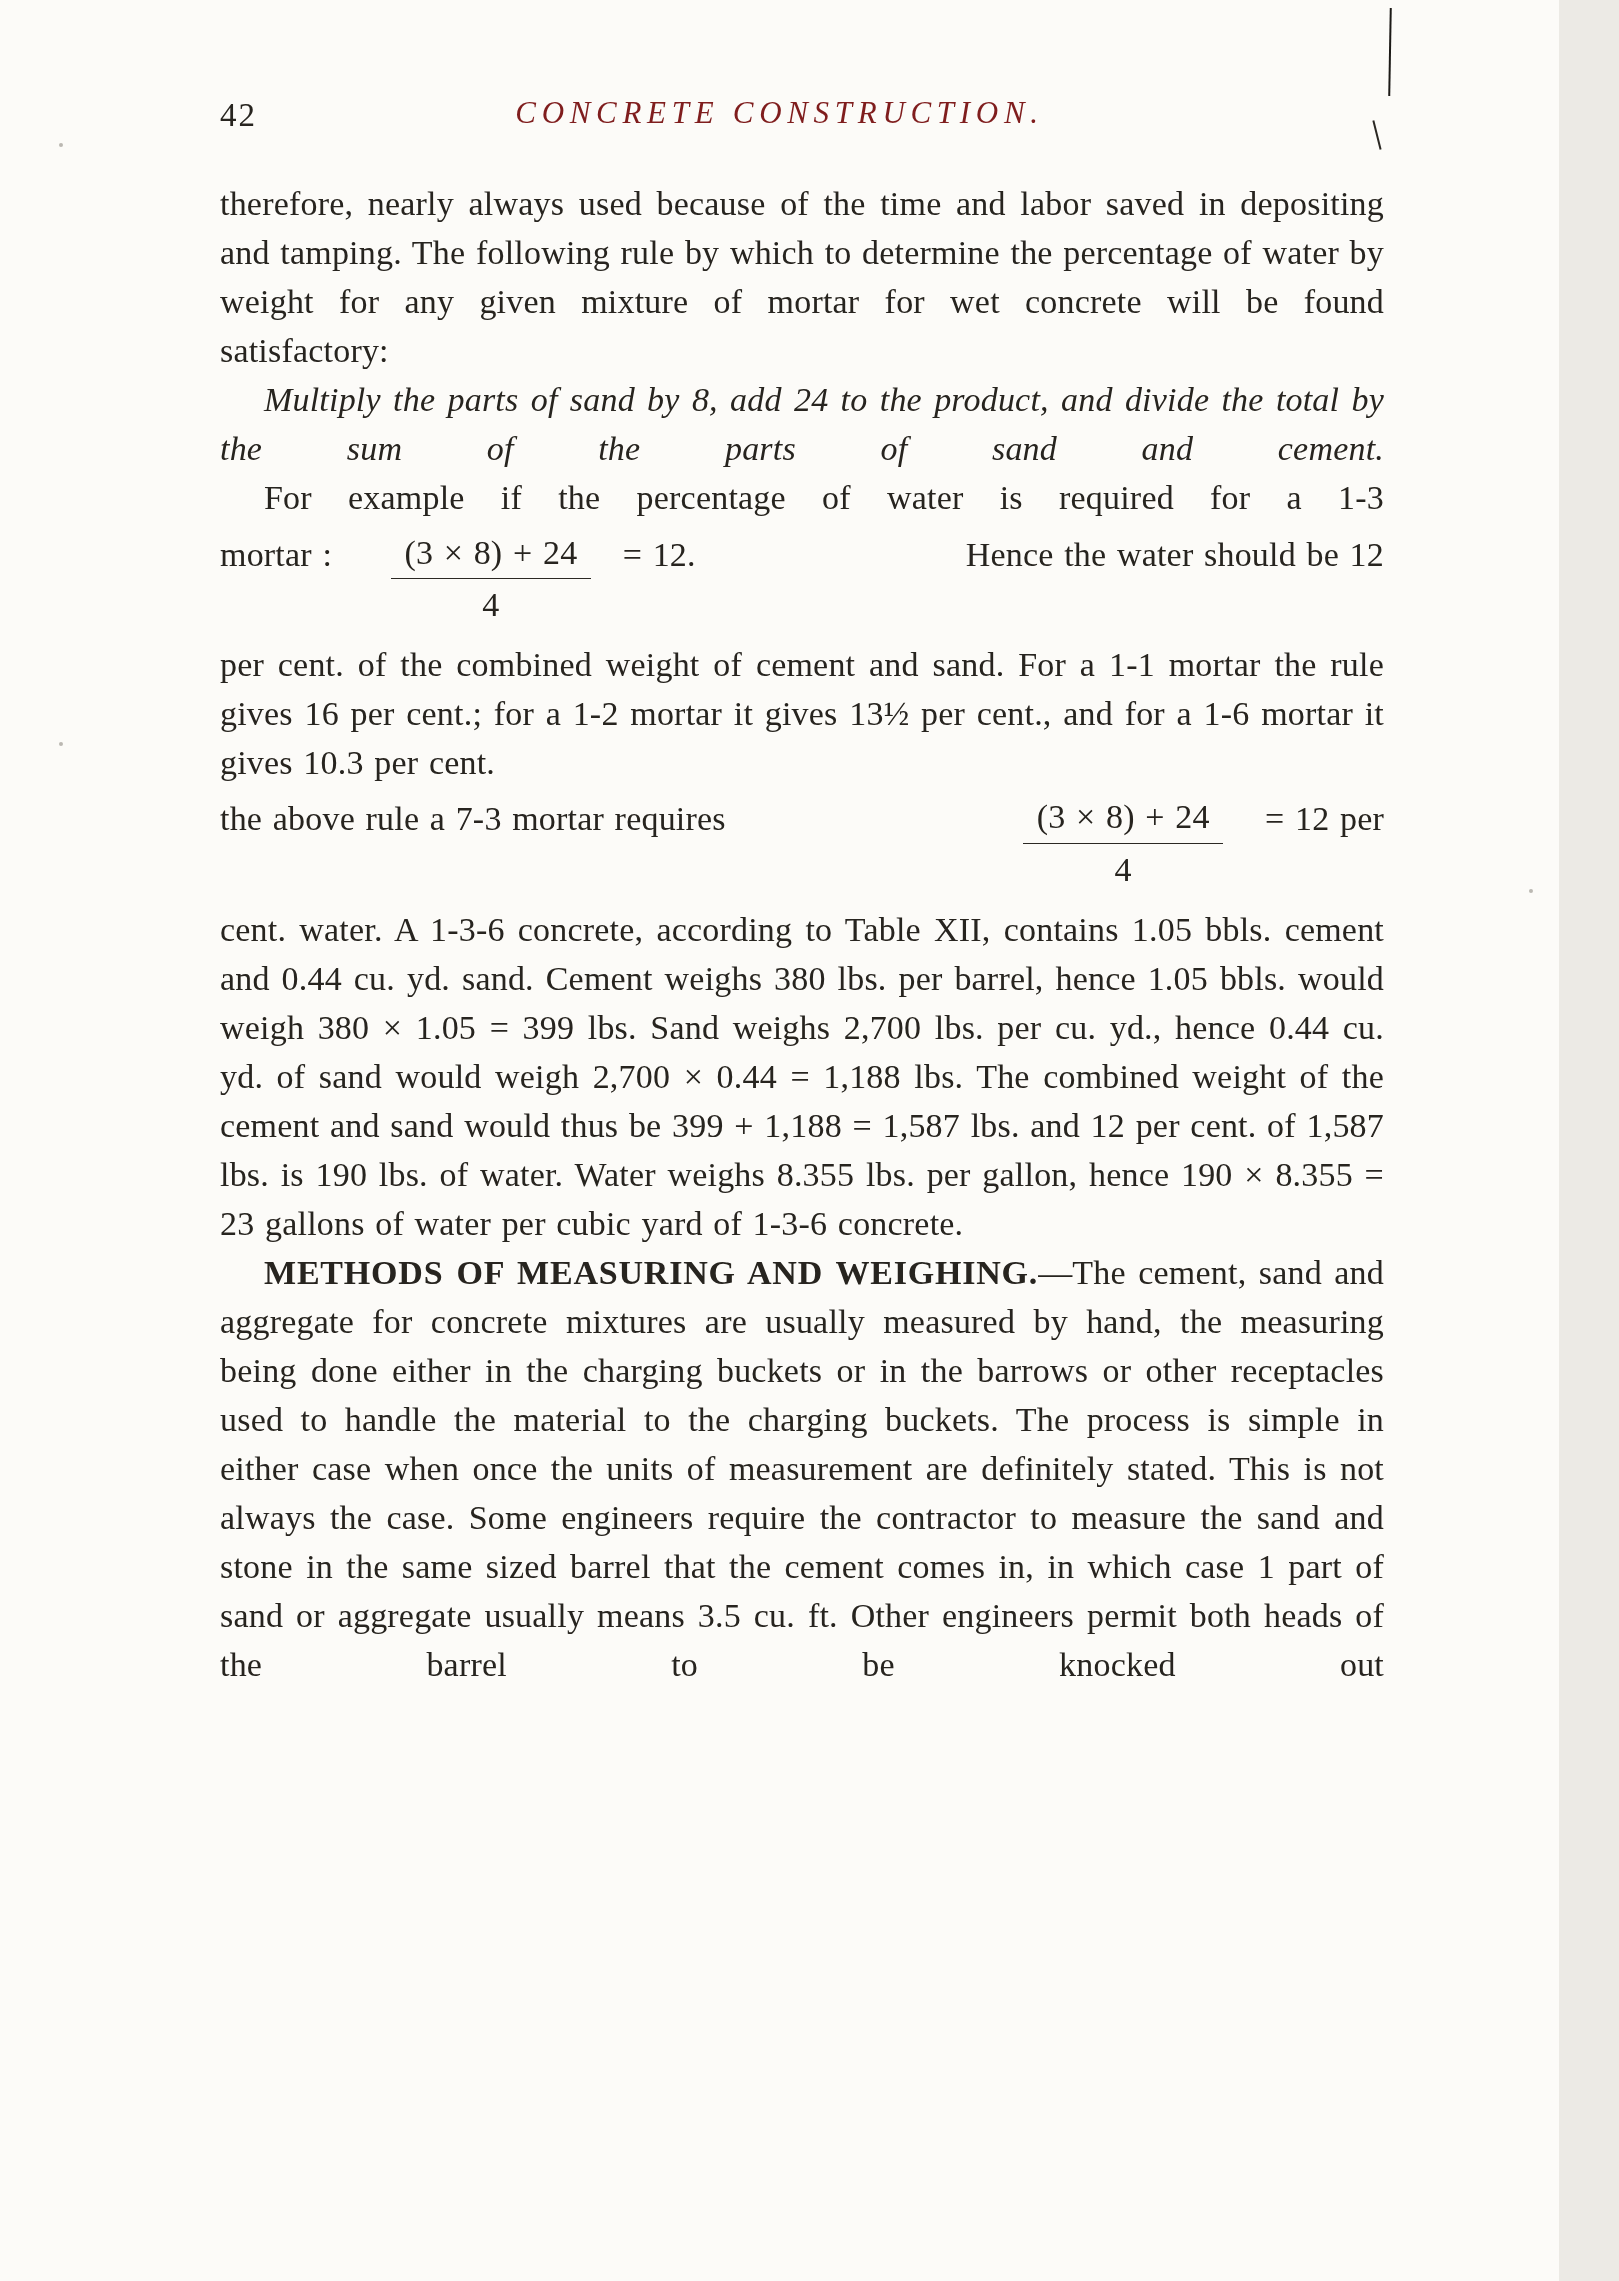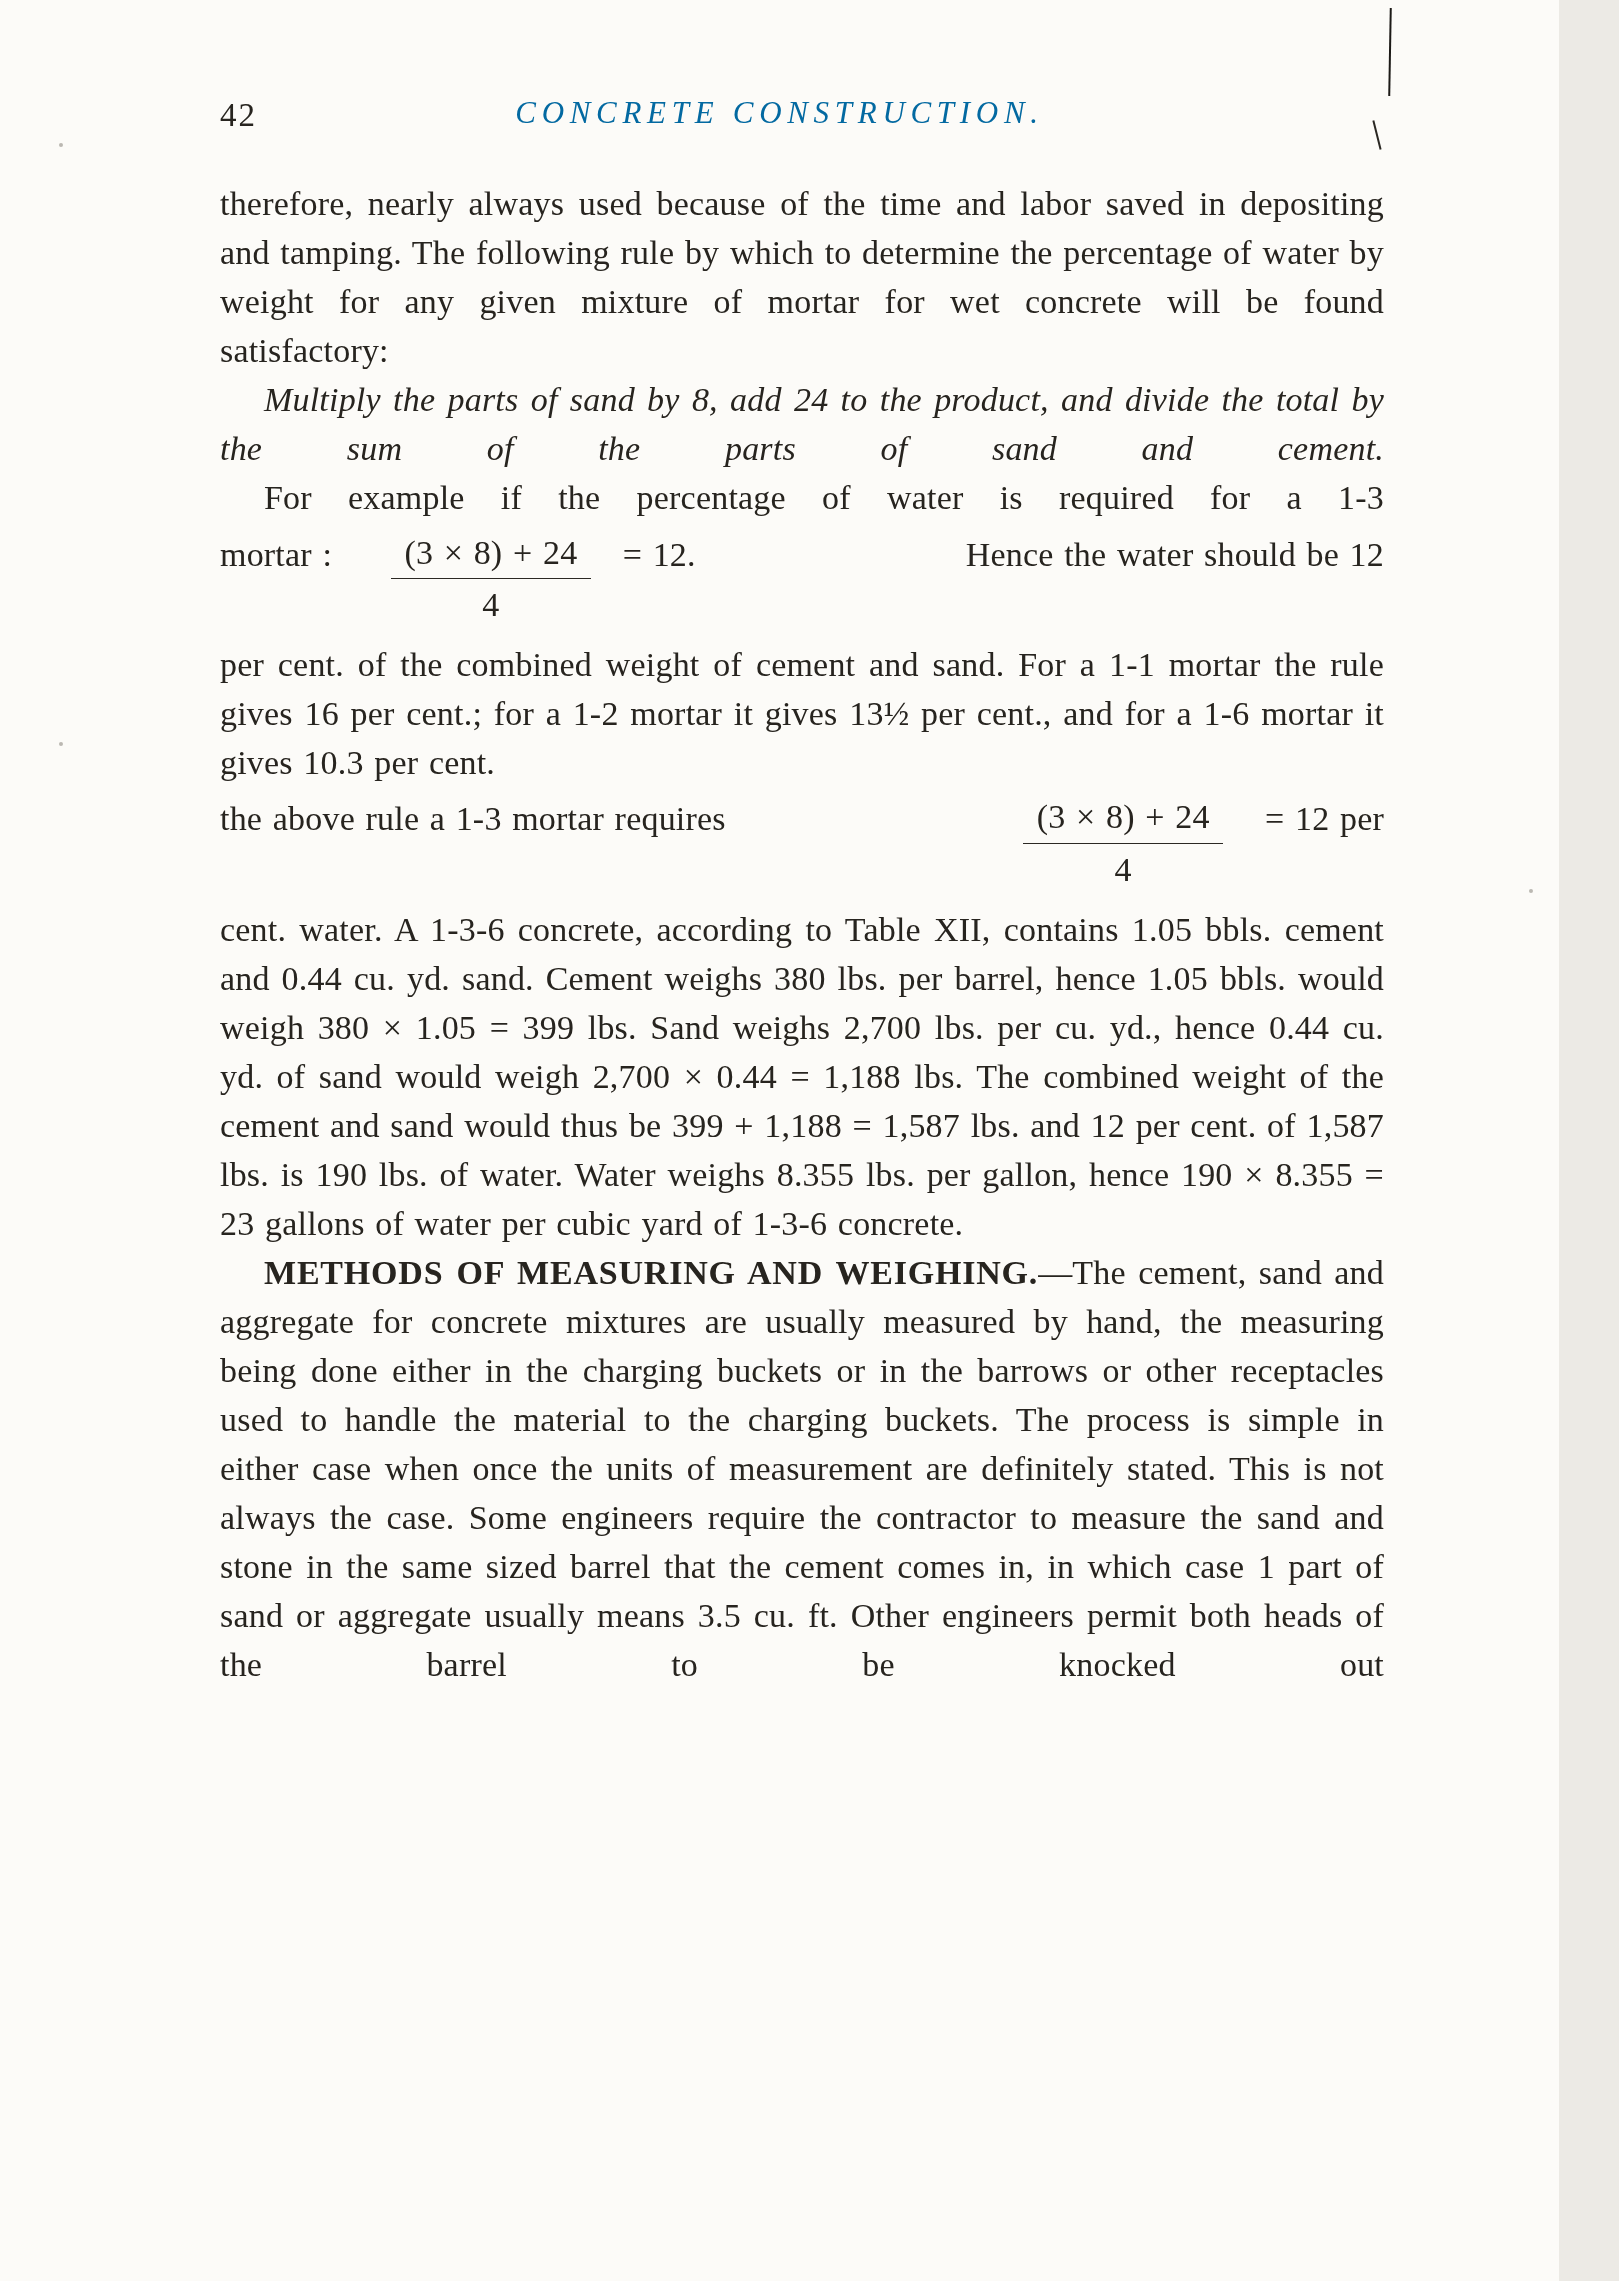--- a/index.html
+++ b/index.html
@@ -25,21 +25,21 @@
   }
   .running-head {
     position: absolute;
     left: 0;
     top: 95px;
     width: 100%;
     text-align: center;
     font-style: italic;
     font-size: 31px;
     letter-spacing: 5.7px;
-    color: #0369a1;
+    color: #7f1d1d;
   }
 
   
   .body-text {
     position: absolute;
     left: 220px;
     top: 179px;
     width: 1164px;
     font-size: 34px;
     line-height: 49px;
@@ -140,21 +140,21 @@
         <span class="den">4</span>
       </span>
       <span class="f1-eq">= 12.</span>
       <span class="f1-tail">Hence the water should be 12</span>
     </div>
 
     <p class="para">per cent. of the combined weight of cement and sand. For a 1-1 mortar the rule gives 16 per cent.; for a 1-2 mortar it gives 13½ per cent., and for a 1-6 mortar it gives 10.3 per cent.</p>
 
 
     <div class="formula-row formula-2">
-      <span>the above rule a 1-3 mortar requires</span>
+      <span>the above rule a 7-3 mortar requires</span>
       <span class="frac">
         <span class="num">(3 × 8) + 24</span>
         <span class="den">4</span>
       </span>
       <span class="f2-eq">= 12 per</span>
     </div>
 
     <p class="para">cent. water. A 1-3-6 concrete, according to Table XII, contains 1.05 bbls. cement and 0.44 cu. yd. sand. Cement weighs 380 lbs. per barrel, hence 1.05 bbls. would weigh 380 × 1.05 = 399 lbs. Sand weighs 2,700 lbs. per cu. yd., hence 0.44 cu. yd. of sand would weigh 2,700 × 0.44 = 1,188 lbs. The combined weight of the cement and sand would thus be 399 + 1,188 = 1,587 lbs. and 12 per cent. of 1,587 lbs. is 190 lbs. of water. Water weighs 8.355 lbs. per gallon, hence 190 × 8.355 = 23 gallons of water per cubic yard of 1-3-6 concrete.</p>
 
     <p class="para methods indent justify-all"><span class="heading">METHODS OF MEASURING AND WEIGHING.</span><span>—The</span> <span>cement, sand and aggregate for concrete mixtures are usually measured by hand, the measuring being done either in the charging buckets or in the barrows or other receptacles used to handle the material to the charging buckets. The process is simple in either case when once the units of measurement are definitely stated. This is not always the case. Some engineers require the contractor to measure the sand and stone in the same sized barrel that the cement comes in, in which case 1 part of sand or aggregate usually means 3.5 cu. ft. Other engineers permit both heads of the barrel to be knocked out</span></p>

